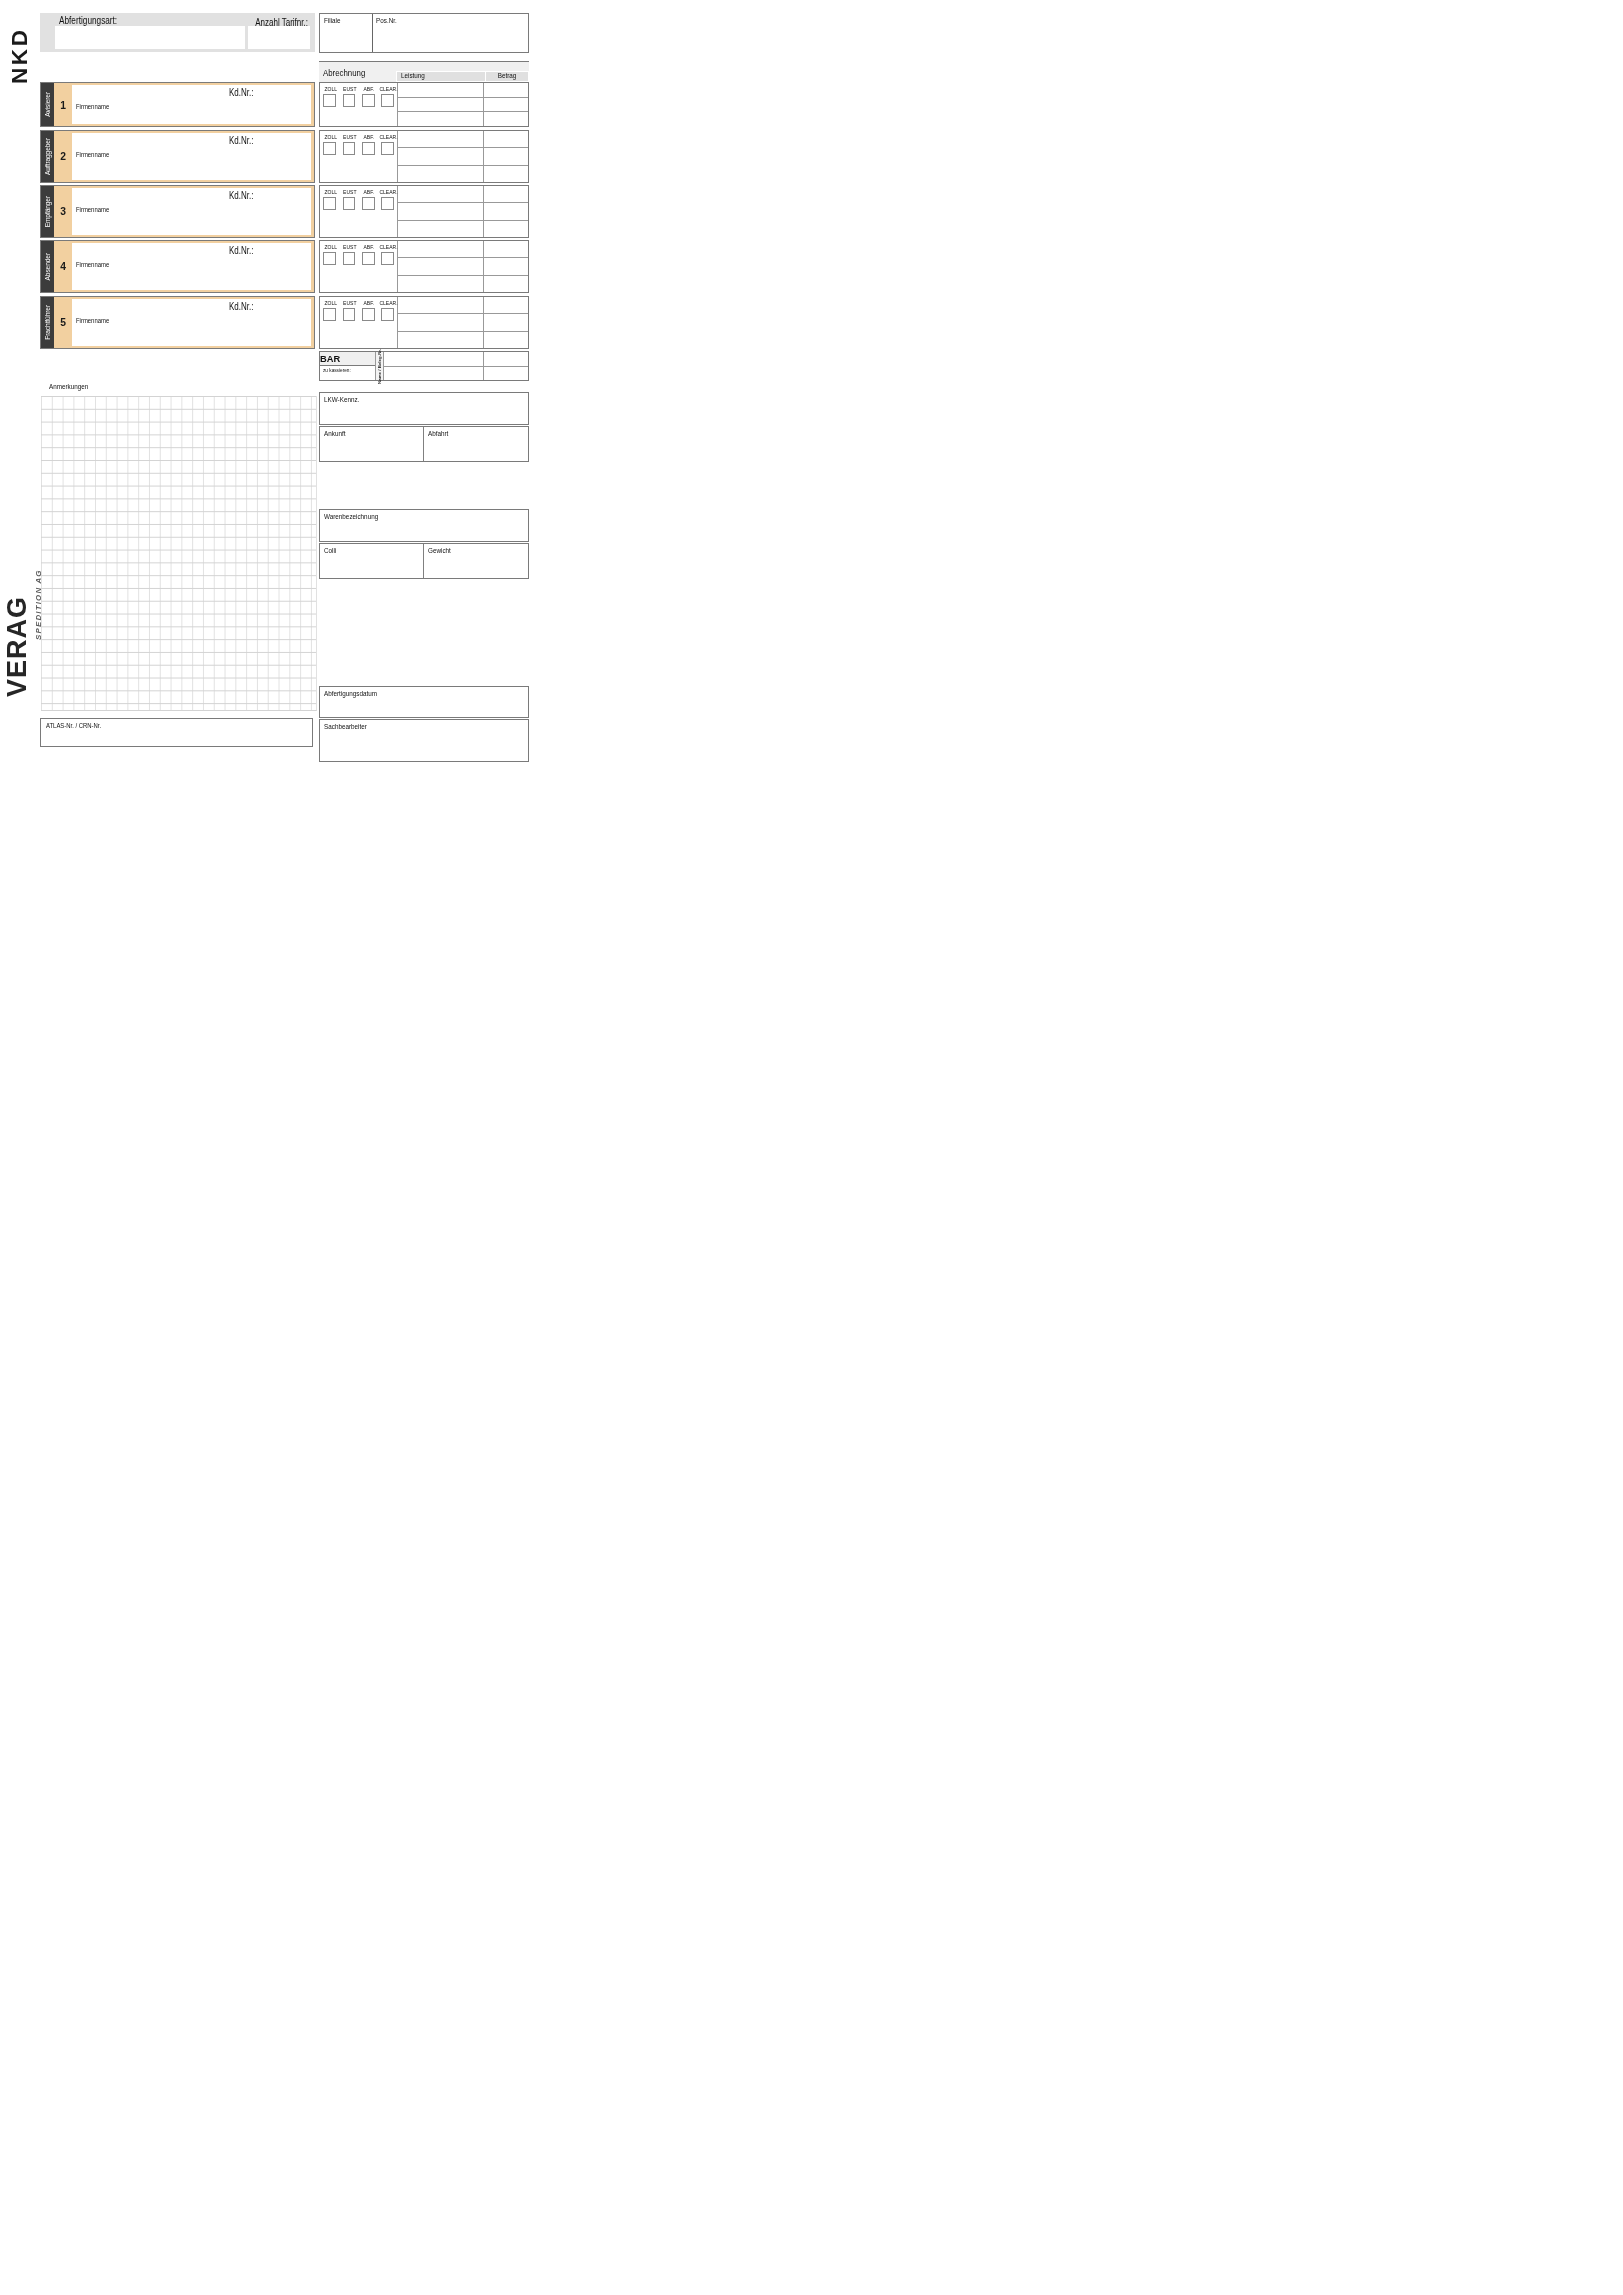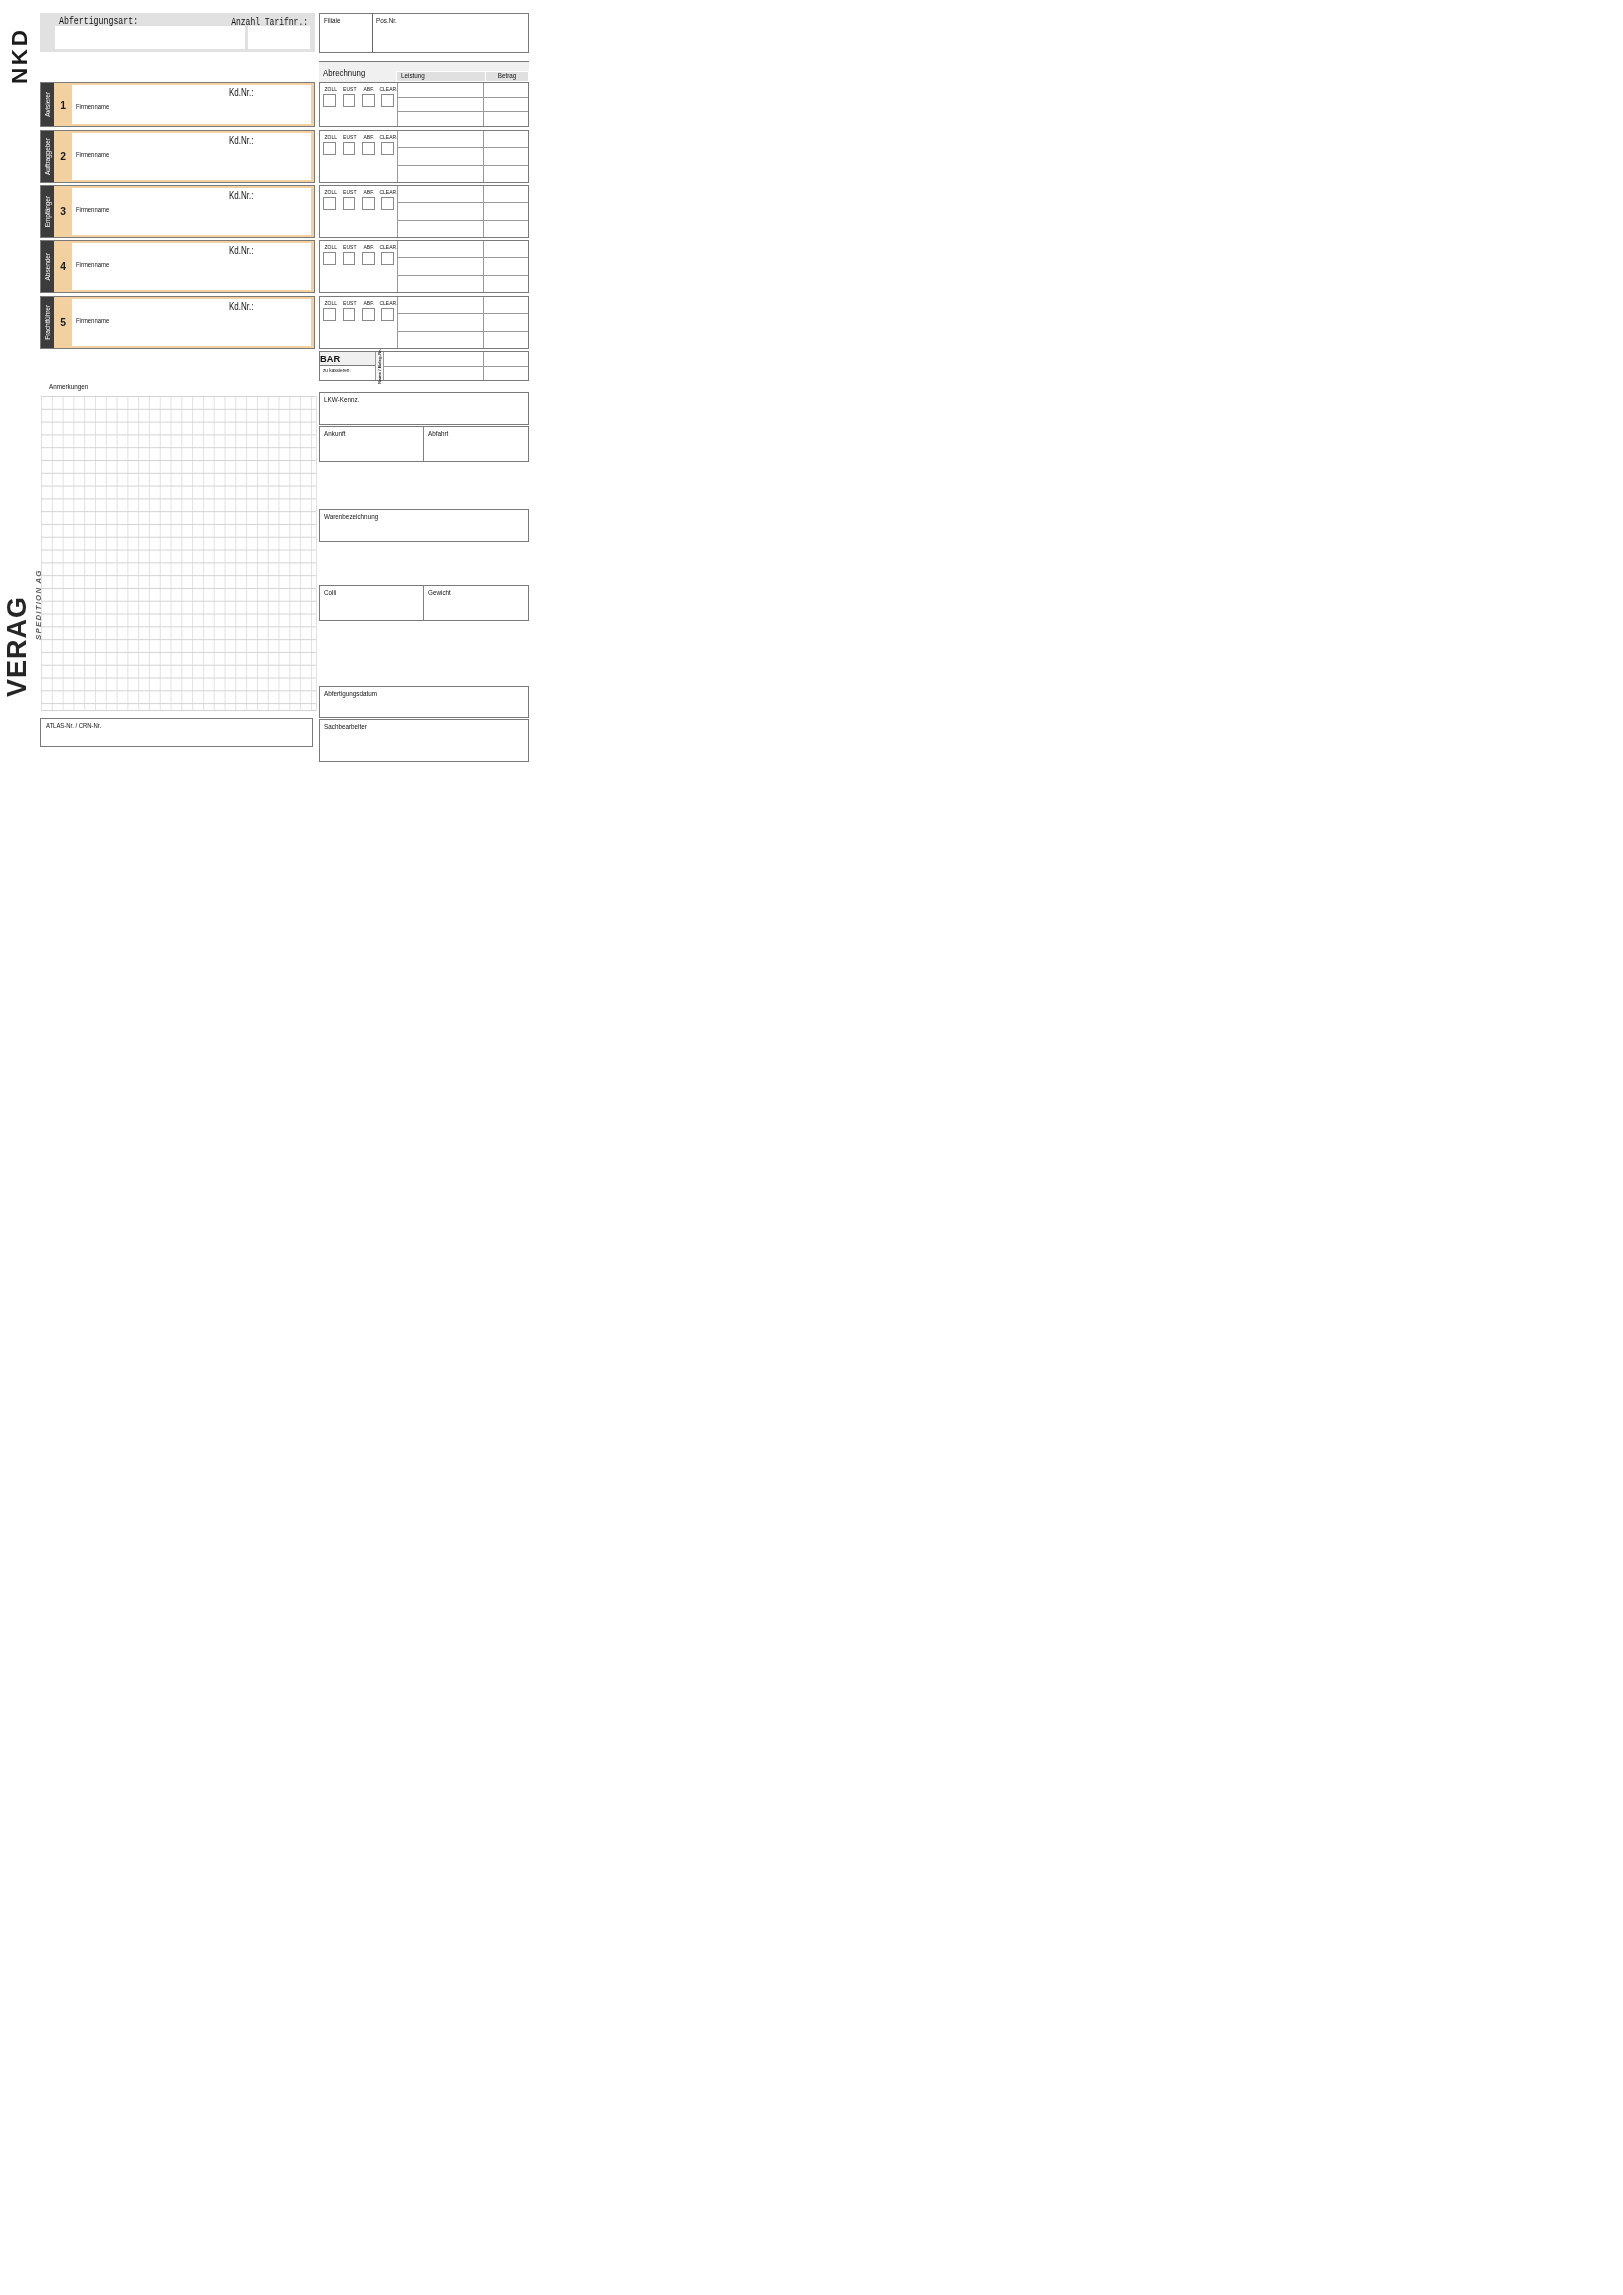--- a/index.html
+++ b/index.html
@@ -14,21 +14,21 @@
 
   
   .nkd{left:3.9px;top:12.3px;width:32px;height:87px;font-size:22.6px;font-weight:900;
        letter-spacing:2.5px;color:#1b1b1b;line-height:32px;}
   .verag{left:1px;top:580px;width:32px;height:133px;font-size:27px;font-weight:900;
          letter-spacing:1px;color:#262626;line-height:32px;}
   .sped{left:33px;top:562px;width:12.8px;height:86px;font-size:7.9px;font-weight:700;
         font-style:italic;color:#5a5a5a;letter-spacing:1.2px;line-height:12.8px;}
 
   
-  .hdr{position:absolute;left:40px;top:12.8px;width:275px;height:39px;background:#e1e1e1;font-family:Liberation Mono, monospace;}
+  .hdr{position:absolute;left:40px;top:12.8px;width:275px;height:39px;background:#e1e1e1;}
   .abf-lbl{position:absolute;left:18.6px;top:2px;font-size:10.3px;}
   .anz-lbl{position:absolute;right:7.4px;top:4.4px;font-size:10px;}
   .abf-input{position:absolute;left:14.7px;top:12.8px;width:190px;height:23px;background:#fff;}
   .anz-input{position:absolute;left:208px;top:12.8px;width:62px;height:23px;background:#fff;}
 
   
   .fbox{position:absolute;left:319px;top:12.8px;width:210px;height:40px;background:#fff;
         border:solid #7a7a7a;border-width:1.5px 1px;box-sizing:border-box;}
   .fil-cell{position:absolute;left:0;top:0;bottom:0;width:52px;border-right:0.5px solid #666;}
   .pos-cell{position:absolute;left:52px;top:0;bottom:0;right:0;}
@@ -89,21 +89,21 @@
   .nbstrip .vt{writing-mode:vertical-rl;transform:rotate(180deg);font-size:4.4px;
                font-weight:700;color:#222;white-space:nowrap;}
   .barright{position:absolute;left:64px;right:0;top:0;bottom:0;display:flex;flex-direction:column;}
 
   
   .dbox{position:absolute;left:319px;width:210px;background:#fff;
         border:solid #7a7a7a;box-sizing:border-box;}
   .lkw{top:392px;height:33px;border-width:1.5px 0.5px 1px;}
   .ankrow{top:426px;height:36px;border-width:1px 0.5px 1.5px;}
   .waren{top:509px;height:33px;border-width:1.5px 0.5px 1px;}
-  .collirow{top:543px;height:36px;border-width:1px 0.5px 1.5px;margin-top:42px;}
+  .collirow{top:543px;height:36px;border-width:1px 0.5px 1.5px;}
   .abfdat{top:686px;height:32px;border-width:1.5px 0.5px 1px;}
   .sachb{top:719px;height:43px;border-width:1px 0.5px 1.5px;}
   .half-l{position:absolute;left:0;top:0;bottom:0;width:103px;}
   .half-r{position:absolute;left:103px;top:0;bottom:0;right:0;border-left:1px solid #808080;}
   .dlbl{position:absolute;left:3.9px;top:2px;font-size:7.9px;}
 
   
   .anm-lbl{position:absolute;left:49px;top:382px;font-size:7.9px;}
   .grid{position:absolute;left:41px;top:396px;width:275px;height:314px;background-color:#fff;
         background-image:linear-gradient(to bottom,#d3d3d3 1px,transparent 1px),

